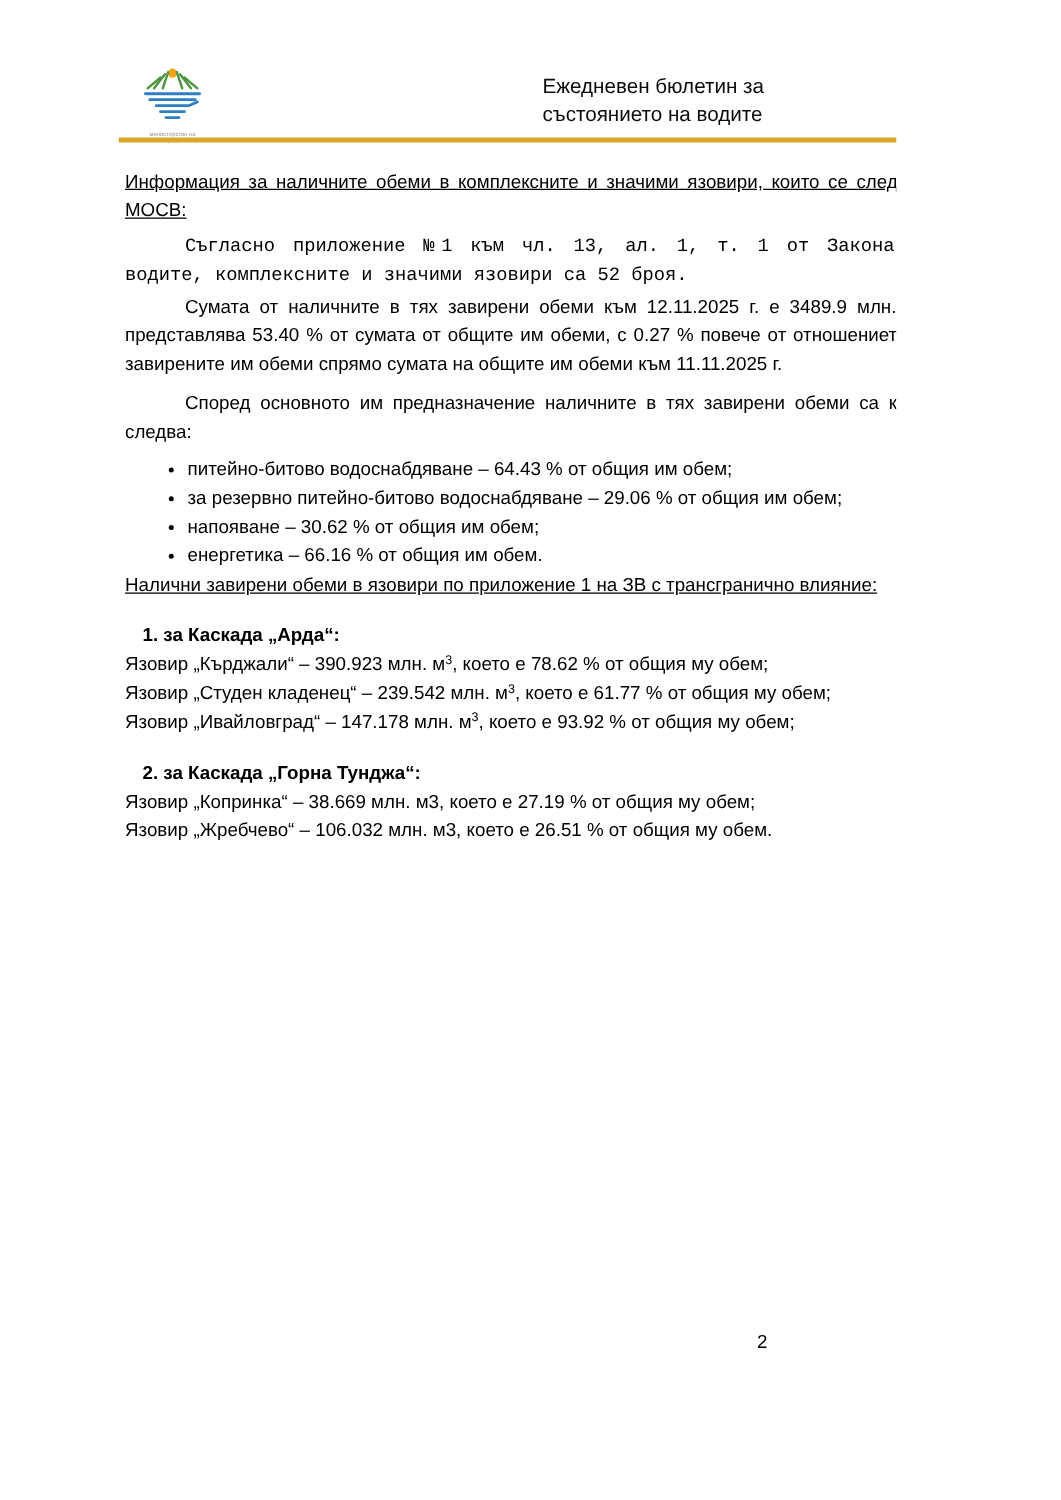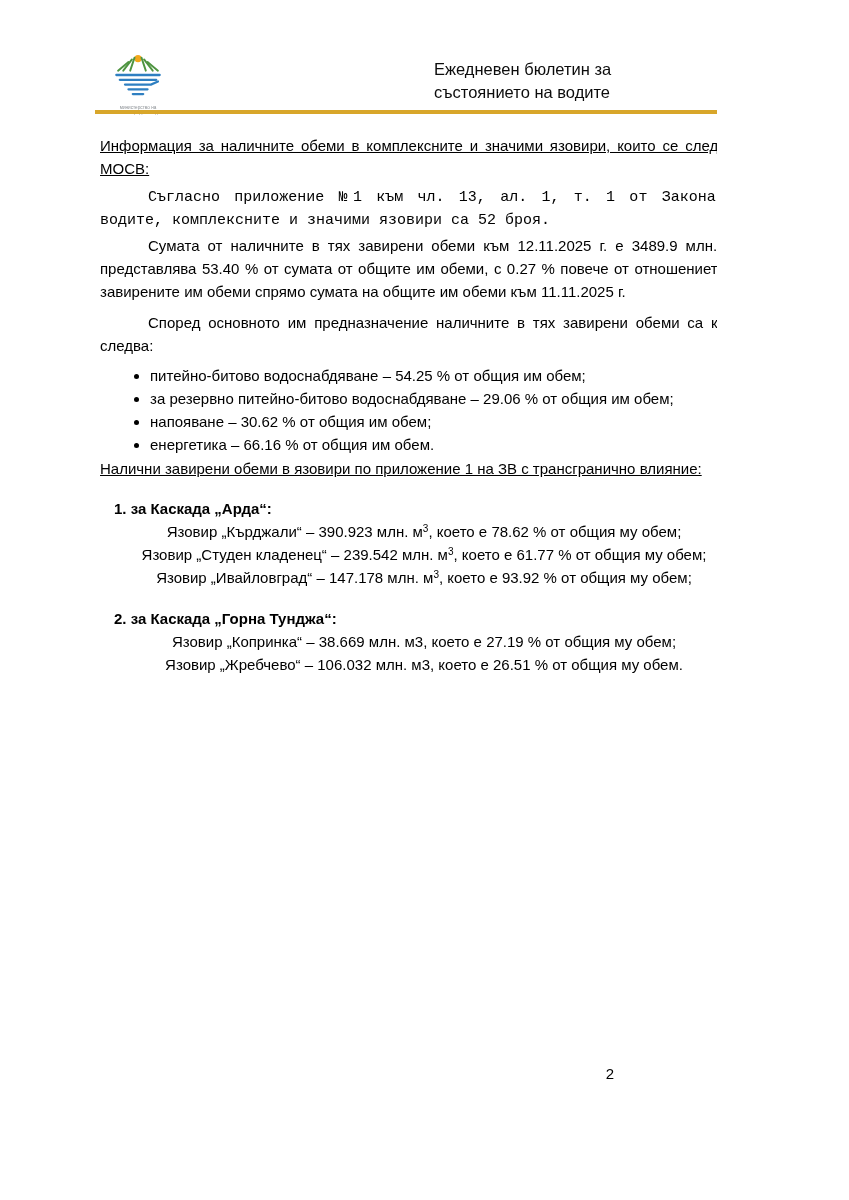--- a/index.html
+++ b/index.html
@@ -75,21 +75,21 @@
     margin-bottom: 0;
   }
   .section2-heading { margin-top: 1px; }
   .cascade-title {
     font-weight: bold;
     text-align: left;
     margin-top: 17px;
     margin-left: 14px;
   }
   .cascade2-title { margin-top: 18px; }
-  .reservoir-line { text-align: center; }
+  .reservoir-line { text-align: left; }
   .reservoir-line sup {
     font-size: 10px;
     line-height: 0;
     vertical-align: 5px;
   }
 
   .page-number {
     position: absolute;
     right: 103px;
     top: 1062px;
@@ -138,21 +138,21 @@
 
     <div class="doc-heading">Информация за наличните обеми в комплексните и значими язовири, които се следят в МОСВ:</div>
 
     <p class="para para-1">Съгласно приложение №1 към чл. 13, ал. 1, т. 1 от Закона за водите, комплексните и значими язовири са 52 броя.</p>
 
     <p class="para para-2">Сумата от наличните в тях завирени обеми към 12.11.2025 г. е 3489.9 млн. м3, представлява 53.40 % от сумата от общите им обеми, с 0.27 % повече от отношението на завирените им обеми спрямо сумата на общите им обеми към 11.11.2025 г.</p>
 
     <p class="para para-3">Според основното им предназначение наличните в тях завирени обеми са както следва:</p>
 
     <ul class="designation-list">
-      <li>питейно-битово водоснабдяване – 54.25 % от общия им обем;</li>
+      <li>питейно-битово водоснабдяване – 64.43 % от общия им обем;</li>
       <li>за резервно питейно-битово водоснабдяване – 29.06 % от общия им обем;</li>
       <li>напояване – 30.62 % от общия им обем;</li>
       <li>енергетика – 66.16 % от общия им обем.</li>
     </ul>
 
     <div class="doc-heading section2-heading">Налични завирени обеми в язовири по приложение 1 на ЗВ с трансгранично влияние:</div>
 
     <p class="cascade-title">1. за Каскада „Арда“:</p>
     <p class="reservoir-line"><span>Язовир „Кърджали“ – 390.923 млн. м</span><sup>3</sup><span>, което е 78.62 % от общия му обем;</span></p>
     <p class="reservoir-line"><span>Язовир „Студен кладенец“ – 239.542 млн. м</span><sup>3</sup><span>, което е 61.77 % от общия му обем;</span></p>

